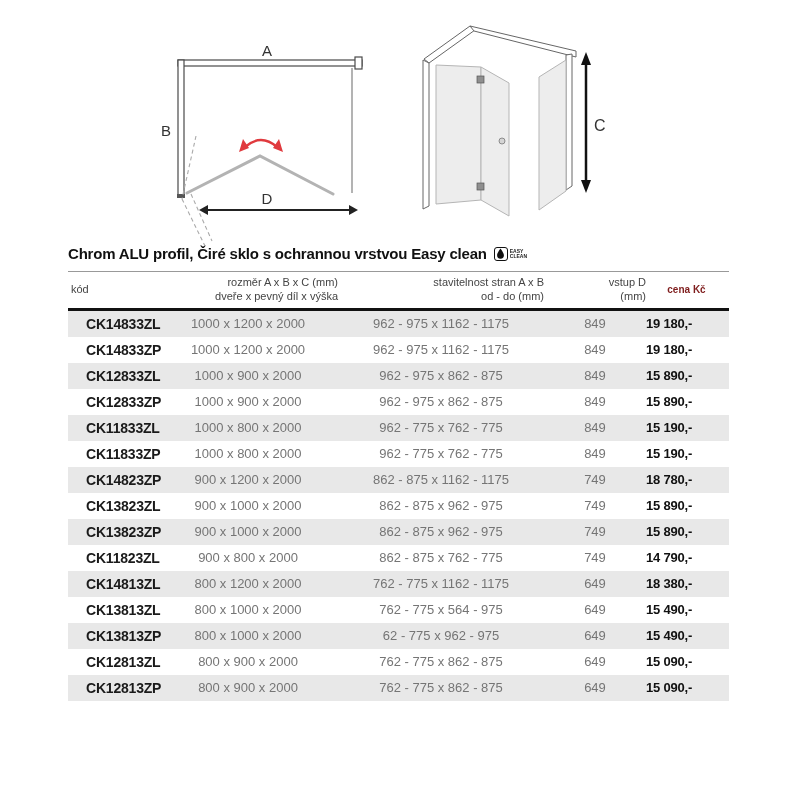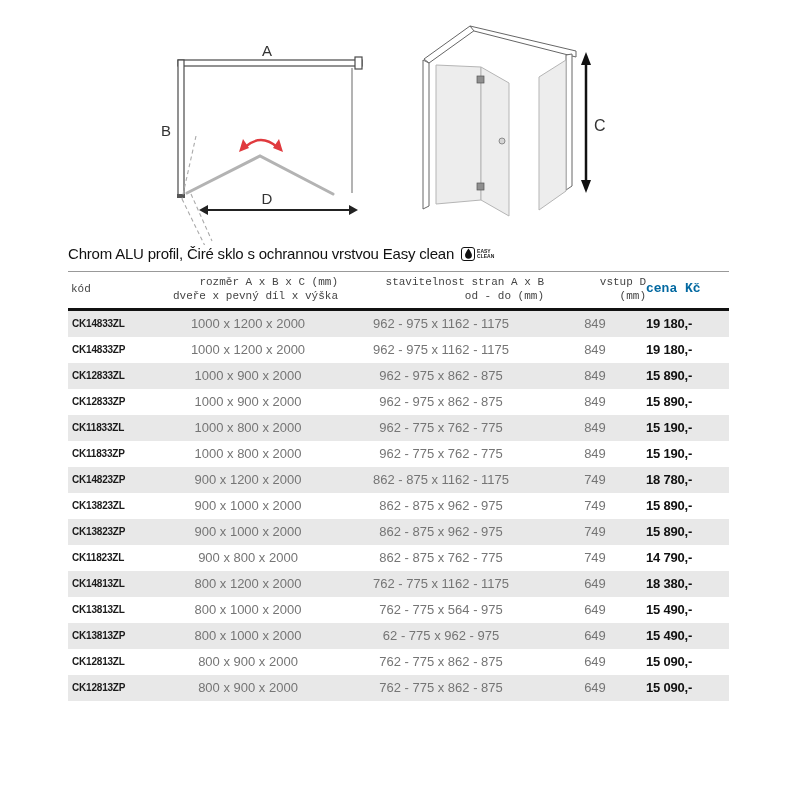--- a/index.html
+++ b/index.html
@@ -12,40 +12,40 @@
     font-family:"Liberation Sans", sans-serif; -webkit-font-smoothing:antialiased;
   }
   .diagram{position:absolute;}
   #diagram-left{left:150px;top:30px;}
   #diagram-right{left:405px;top:15px;}
   .diag-label{font-family:"Liberation Sans",sans-serif;fill:#333;}
 
   .title-row{
     position:absolute;left:68px;top:245px;display:flex;align-items:center;gap:7px;
   }
-  .page-title{font-size:15px;font-weight:normal;color:#111;letter-spacing:-0.2px;}
+  .page-title{font-size:15px;font-weight:bold;color:#111;letter-spacing:-0.2px;}
   .easyclean-badge{display:flex;align-items:center;gap:2px;}
   .badge-box{
     width:14px;height:14px;border:1.3px solid #111;border-radius:3px;
     display:flex;align-items:center;justify-content:center;box-sizing:border-box;
   }
   .badge-text{display:flex;flex-direction:column;justify-content:center;}
   .badge-text span{font-size:5px;line-height:5px;font-weight:bold;color:#222;letter-spacing:0;}
 
   .table-wrap{position:absolute;left:68px;top:271px;width:661px;}
   table{border-collapse:collapse;table-layout:fixed;width:661px;}
   col.c1{width:90px;} col.c2{width:180px;} col.c3{width:206px;} col.c4{width:102px;} col.c5{width:83px;}
-  thead{border-top:1px solid var(--thin);border-bottom:3px solid var(--thick);font-family:Liberation Mono, monospace;}
+  thead{border-top:1px solid var(--thin);border-bottom:3px solid var(--thick);}
   th{font-weight:normal;color:var(--headtxt);font-size:11px;line-height:1.3;padding:3px 0 4px;vertical-align:middle;}
   th.c1{text-align:left;padding-left:3px;}
   th.c2,th.c3,th.c4{text-align:right;}
-  th.c5{text-align:left;font-weight:bold;color:#0369a1;font-size:13px;padding-right:2px;}
+  th.c5{text-align:center;font-weight:bold;color:#7f1d1d;font-size:10px;padding-right:2px;}
   tbody td{height:26px;font-size:13px;padding:0;vertical-align:middle;}
   tbody tr:nth-child(odd){background:var(--stripe);}
-  td.c1{font-weight:bold;color:var(--code);text-align:left;padding-left:4px;font-size:10px;letter-spacing:-0.2px;margin-left:19px;}
+  td.c1{font-weight:bold;color:var(--code);text-align:left;padding-left:18px;font-size:14px;letter-spacing:-0.2px;margin-left:19px;}
   td.c2,td.c3,td.c4{color:var(--datatxt);text-align:center;}
   td.c5{font-weight:bold;color:#111;text-align:left;padding-right:2px;letter-spacing:-0.2px;}
 </style>
 </head>
 <body>
 
 <svg id="diagram-left" class="diagram" width="230" height="215" viewBox="150 30 230 215" xmlns="http://www.w3.org/2000/svg">
   <text class="diag-label" x="267" y="56" font-size="15" text-anchor="middle">A</text>
   <text class="diag-label" x="166" y="136" font-size="15" text-anchor="middle">B</text>
 

